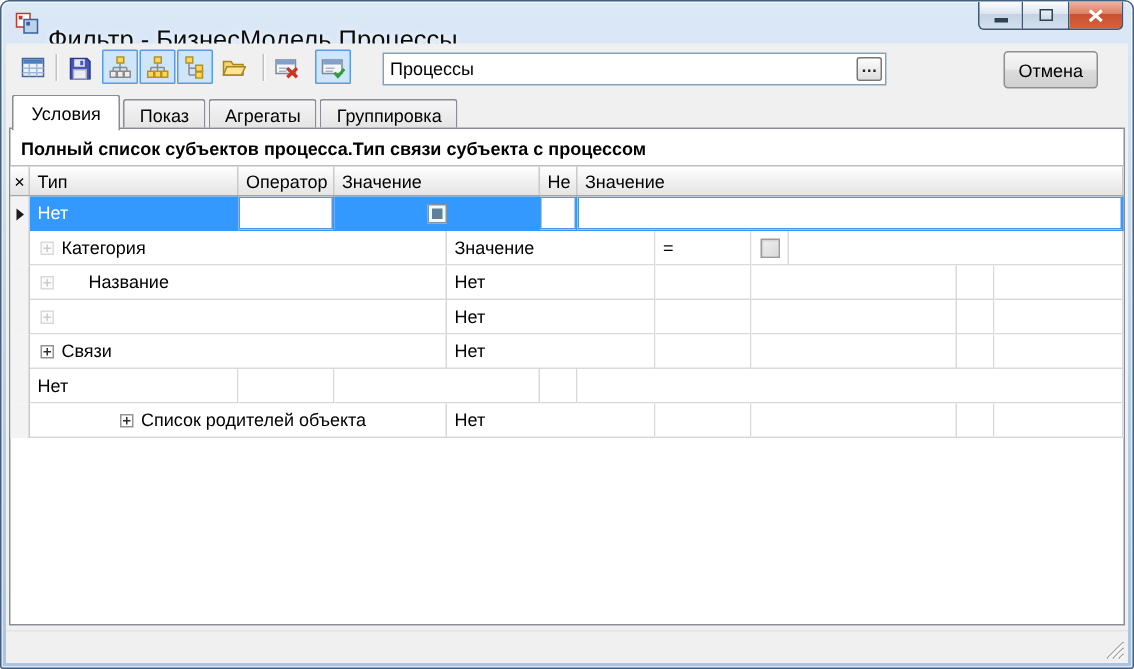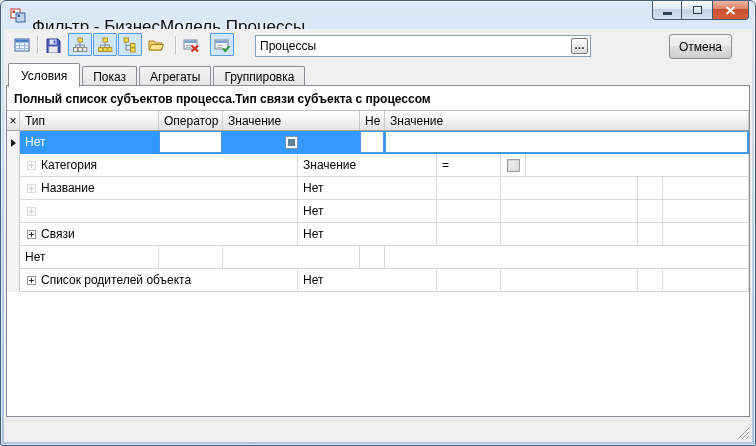--- a/index.html
+++ b/index.html
@@ -240,21 +240,21 @@
               </div>
               <div class="cell" style="width: 139px; flex-shrink: 0;">Значение</div>
               <div class="cell" style="width: 64px; flex-shrink: 0;">=</div>
               <div class="cell centered" style="width: 25px; flex-shrink: 0;">
                 <span class="cb un"></span>
               </div>
               <div class="cell" style="flex: 1 0 0%;"></div>
             </div>
             <div class="grow">
               <div class="rowhead" style="flex-shrink: 0;"></div>
-              <div class="cell" style="width: 278px; flex-shrink: 0;">
+              <div class="cell" style="width: 278px; flex-shrink: 0; gap: 18px;">
                 <span class="exp faint"></span>
                 <span>Название</span>
               </div>
               <div class="cell" style="width: 139px; flex-shrink: 0;">Нет</div>
               <div class="cell" style="width: 64px; flex-shrink: 0;"></div>
               <div class="cell" style="width: 137px; flex-shrink: 0;"></div>
               <div class="cell" style="width: 25px; flex-shrink: 0;"></div>
               <div class="cell" style="flex: 1 0 0%;"></div>
             </div>
             <div class="grow">
@@ -283,21 +283,21 @@
             <div class="grow">
               <div class="rowhead" style="flex-shrink: 0;"></div>
               <div class="cell" style="width: 139px; flex-shrink: 0;">Нет</div>
               <div class="cell" style="width: 64px; flex-shrink: 0;"></div>
               <div class="cell" style="width: 137px; flex-shrink: 0;"></div>
               <div class="cell" style="width: 25px; flex-shrink: 0;"></div>
               <div class="cell" style="flex: 1 0 0%;"></div>
             </div>
             <div class="grow">
               <div class="rowhead" style="flex-shrink: 0;"></div>
-              <div class="cell" style="width: 278px; flex-shrink: 0;">
+              <div class="cell" style="width: 278px; flex-shrink: 0; justify-content: center;">
                 <span class="exp active"></span>
                 <span>Список родителей объекта</span>
               </div>
               <div class="cell" style="width: 139px; flex-shrink: 0;">Нет</div>
               <div class="cell" style="width: 64px; flex-shrink: 0;"></div>
               <div class="cell" style="width: 137px; flex-shrink: 0;"></div>
               <div class="cell" style="width: 25px; flex-shrink: 0;"></div>
               <div class="cell" style="flex: 1 0 0%;"></div>
             </div>
           </div>

